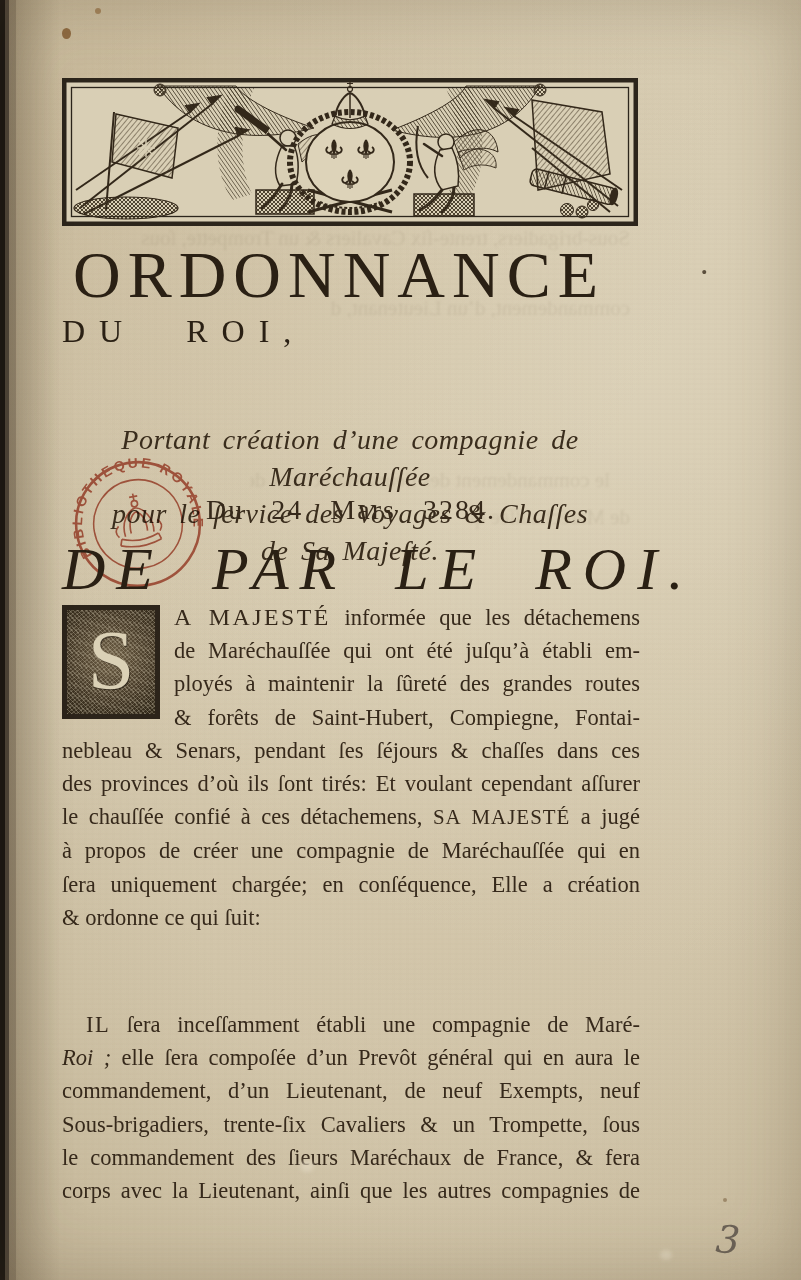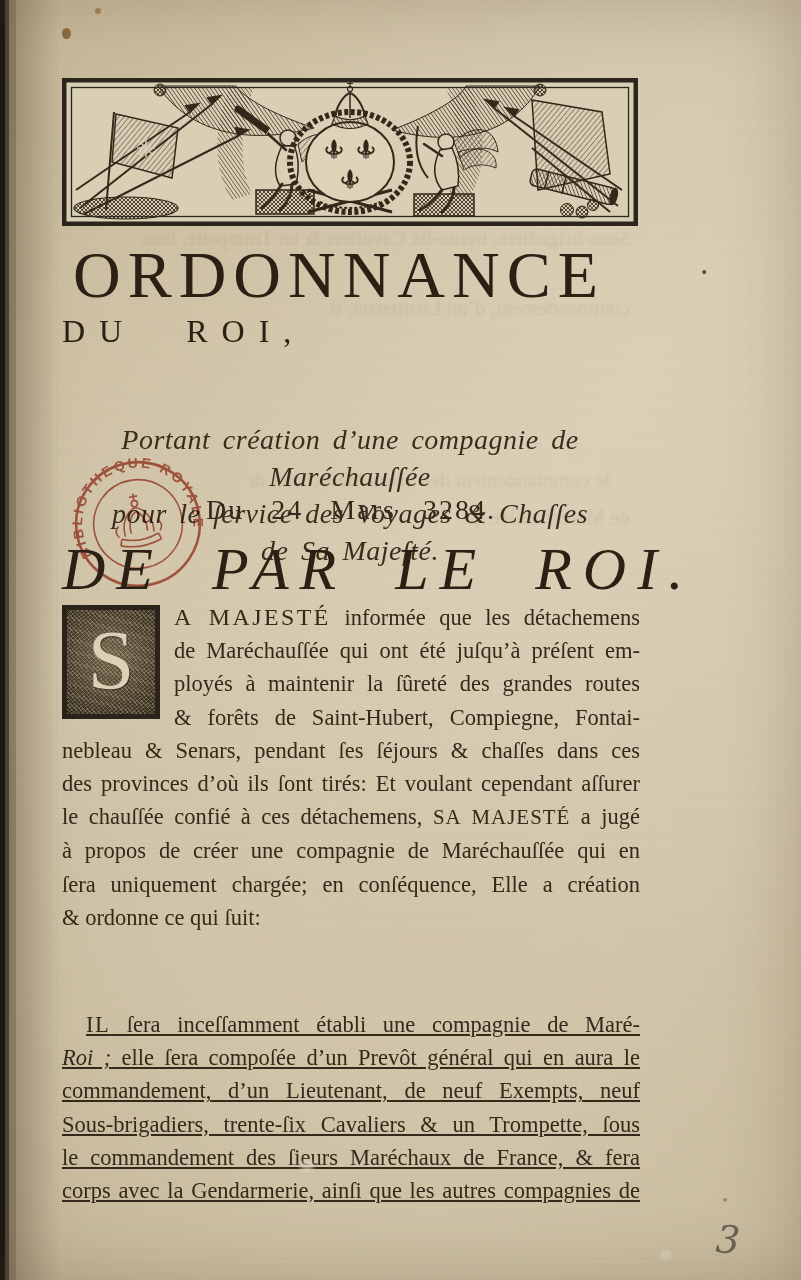--- a/index.html
+++ b/index.html
@@ -37,21 +37,21 @@
   .dedication{position:absolute;left:40px;top:381px;width:620px;text-align:center;
     font-style:italic;font-size:28px;line-height:37px;letter-spacing:.5px;word-spacing:5px;color:#3a2d1d;margin-top:40px;}
   .dateline{position:absolute;left:62px;top:494px;width:578px;text-align:center;
     font-size:28px;letter-spacing:2px;word-spacing:18px;color:var(--ink);white-space:nowrap;}
   .proclamation{position:absolute;left:62px;top:535px;width:578px;text-align:left;
     font-style:italic;font-size:60px;letter-spacing:11px;word-spacing:22px;color:var(--ink-title);white-space:nowrap;}
 
   .para{position:absolute;left:62px;width:578px;color:var(--ink);
     font-size:22.5px;line-height:33.2px;}
   #para1{top:601px;}
-  #para2{top:1008px;text-decoration:underline;}
+  #para2{top:1008px;}
   .bodyline{white-space:nowrap;text-align:justify;text-align-last:justify;}
   .bodyline.nj{text-align-last:left;}
   .bodyline.ind{text-indent:24px;}
   .it{font-style:italic;}
   .sc{font-size:.93em;letter-spacing:1px;}
   .lead{font-size:1.06em;letter-spacing:2.5px;margin-top:29px;}
   .lead2{letter-spacing:1.5px;}
 
   .dropcap{float:left;width:88px;height:104px;margin:4px 14px 6px 0;
     border:5px solid #2c241a;position:relative;
@@ -222,39 +222,39 @@
   </svg>
 
   <div class="dateline">Du 24 Mars 3284.</div>
   <div class="proclamation">DE PAR LE ROI.</div>
 
   <div class="para" id="para1">
     <div class="dropcap">
       <span>S</span>
     </div>
   <div class="bodyline"><span class="lead">A MAJESTÉ</span><span> informée que les détachemens</span></div>
-      <div class="bodyline"><span>de Maréchauſſée qui ont été juſqu’à préſent em-</span></div>
+      <div class="bodyline"><span>de Maréchauſſée qui ont été juſqu’à établi em-</span></div>
       <div class="bodyline"><span>ployés à maintenir la ſûreté des grandes routes</span></div>
       <div class="bodyline"><span>&amp; forêts de Saint-Hubert, Compiegne, Fontai-</span></div>
       <div class="bodyline"><span>nebleau &amp; Senars, pendant ſes ſéjours &amp; chaſſes dans ces</span></div>
       <div class="bodyline"><span>des provinces d’où ils ſont tirés: Et voulant cependant aſſurer</span></div>
       <div class="bodyline"><span>le chauſſée confié à ces détachemens, </span><span class="sc">SA MAJESTÉ</span><span> a jugé</span></div>
       <div class="bodyline"><span>à propos de créer une compagnie de Maréchauſſée qui en</span></div>
       <div class="bodyline"><span>ſera uniquement chargée; en conſéquence, Elle a création</span></div>
       <div class="bodyline nj"><span>&amp; ordonne ce qui ſuit:</span></div>
     </div>
 
 
   <div class="para" id="para2">
       <div class="bodyline ind"><span class="lead2">IL</span><span> ſera inceſſamment établi une compagnie de Maré-</span></div>
       <div class="bodyline"><span class="it">Roi ;</span><span> elle ſera compoſée d’un Prevôt général qui en aura le</span></div>
       <div class="bodyline"><span>commandement, d’un Lieutenant, de neuf Exempts, neuf</span></div>
       <div class="bodyline"><span>Sous-brigadiers, trente-ſix Cavaliers &amp; un Trompette, ſous</span></div>
       <div class="bodyline"><span>le commandement des ſieurs Maréchaux de France, &amp; fera</span></div>
-      <div class="bodyline"><span>corps avec la Gendarmerie, ainſi que les autres compagnies de</span></div>
+      <div class="bodyline"><span>corps avec la Lieutenant, ainſi que les autres compagnies de</span></div>
     </div>
 
   <div class="pagenum">3</div>
 
   <div class="spot" style="left:62px;top:28px;width:9px;height:11px;background:#7a4f22;opacity:.75;filter:blur(.6px);"></div>
   <div class="spot" style="left:95px;top:8px;width:6px;height:6px;background:#8a5f30;opacity:.6;filter:blur(.5px);"></div>
   <div class="spot" style="left:723px;top:1198px;width:4px;height:4px;background:#8a7452;opacity:.7;"></div>
   <div class="spot" style="left:300px;top:1160px;width:14px;height:12px;background:rgba(228,219,196,.6);filter:blur(2px);"></div>
   <div class="spot" style="left:660px;top:1250px;width:12px;height:10px;background:rgba(228,219,196,.55);filter:blur(2px);"></div>
 </div>

